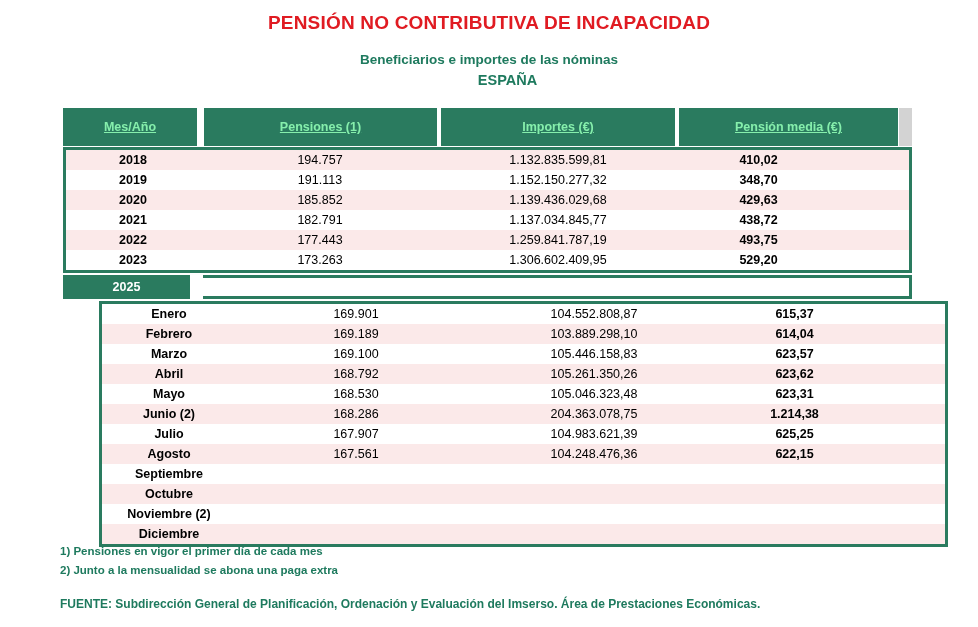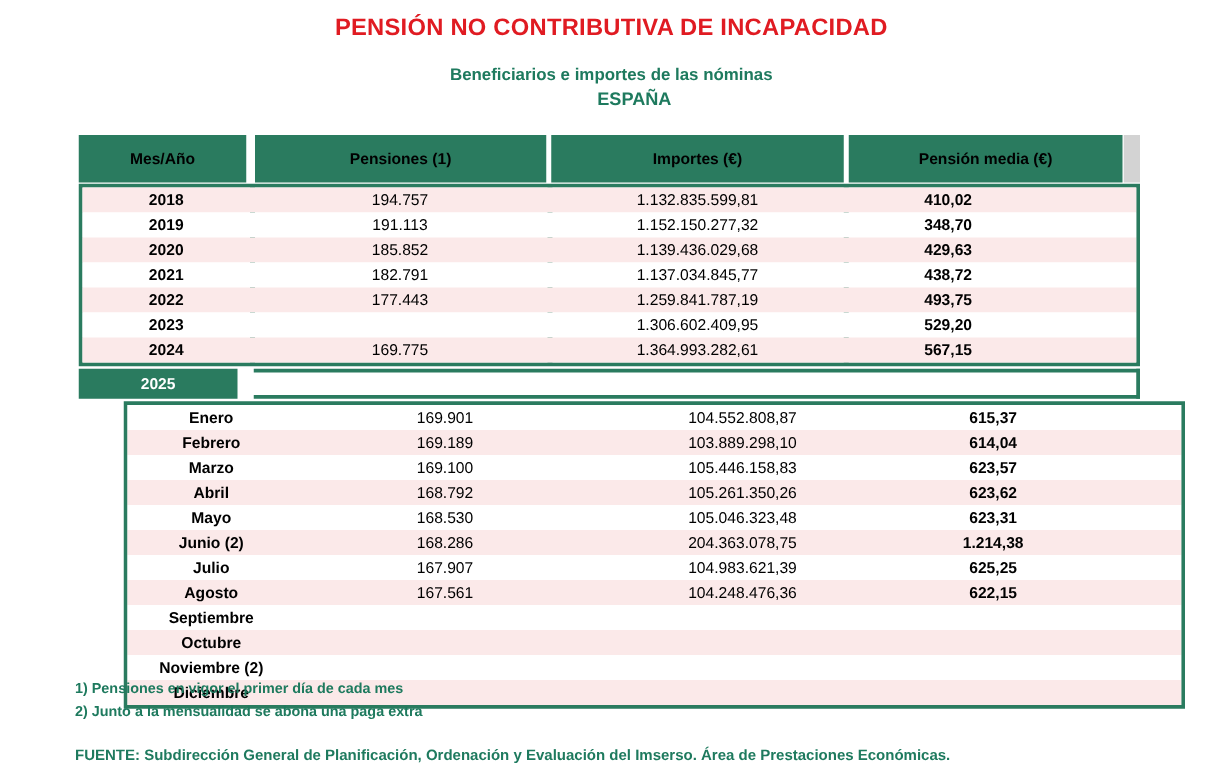--- a/index.html
+++ b/index.html
@@ -60,27 +60,28 @@
   .thead {
     position: relative;
     height: 38px;
     width: 849px;
   }
   .th {
     position: absolute;
     top: 0;
     height: 38px;
     background: #2a7b5f;
-    color: #000000;
+    color: #86efac;
     font-size: 12.5px;
     font-weight: bold;
     display: flex;
     align-items: center;
     justify-content: center;
     text-align: center;
+    text-decoration: underline;
   }
   .th.c0 { left: 0px;   width: 134px; }
   .th.c1 { left: 141px; width: 233px; }
   .th.c2 { left: 378px; width: 234px; }
   .th.c3 { left: 616px; width: 219px; }
   
   .th-stub {
     position: absolute;
     top: 0; left: 836px; width: 13px; height: 38px;
     background: #d3d3d3;
@@ -231,28 +232,23 @@
           <div class="cell c3">438,72</div>
         </div>
         <div class="row alt">
           <div class="cell c0">2022</div>
           <div class="cell c1">177.443</div>
           <div class="cell c2">1.259.841.787,19</div>
           <div class="cell c3">493,75</div>
         </div>
         <div class="row">
           <div class="cell c0">2023</div>
+          <div class="cell c1">173.263</div>
           <div class="cell c2">1.306.602.409,95</div>
           <div class="cell c3">529,20</div>
-        </div>
-        <div class="row alt">
-          <div class="cell c0">2024</div>
-          <div class="cell c1">169.775</div>
-          <div class="cell c2">1.364.993.282,61</div>
-          <div class="cell c3">567,15</div>
         </div>
       </div>
 
     <div class="yearband">
       <div class="label">2025</div>
       <div class="blank"></div>
     </div>
 
     <div class="block months" id="months-block">
       <div class="vline v1"></div>

